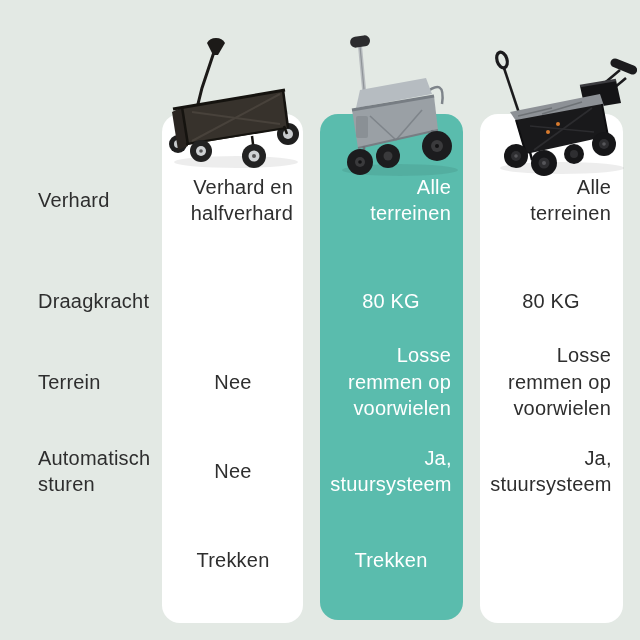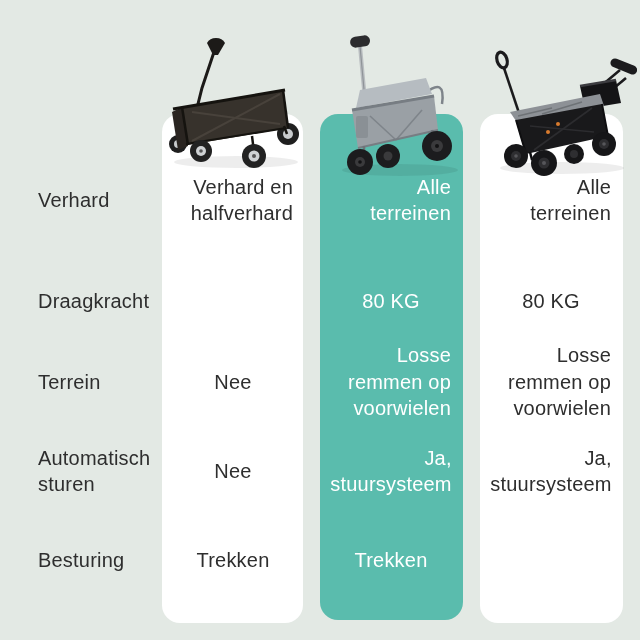--- a/index.html
+++ b/index.html
@@ -203,18 +203,17 @@
   </div>
 
   <div class="row row-4">
     <div class="cell label">Automatisch sturen</div>
     <div class="cell val v1">Nee</div>
     <div class="cell val v2">Ja, stuursysteem</div>
     <div class="cell val v3">Ja, stuursysteem</div>
   </div>
 
   <div class="row row-5">
-    <div class="cell label">Besturing</div>
     <div class="cell val v1">Trekken</div>
     <div class="cell val v2">Trekken</div>
   </div>
 
 </div>
 
 </body></html>

